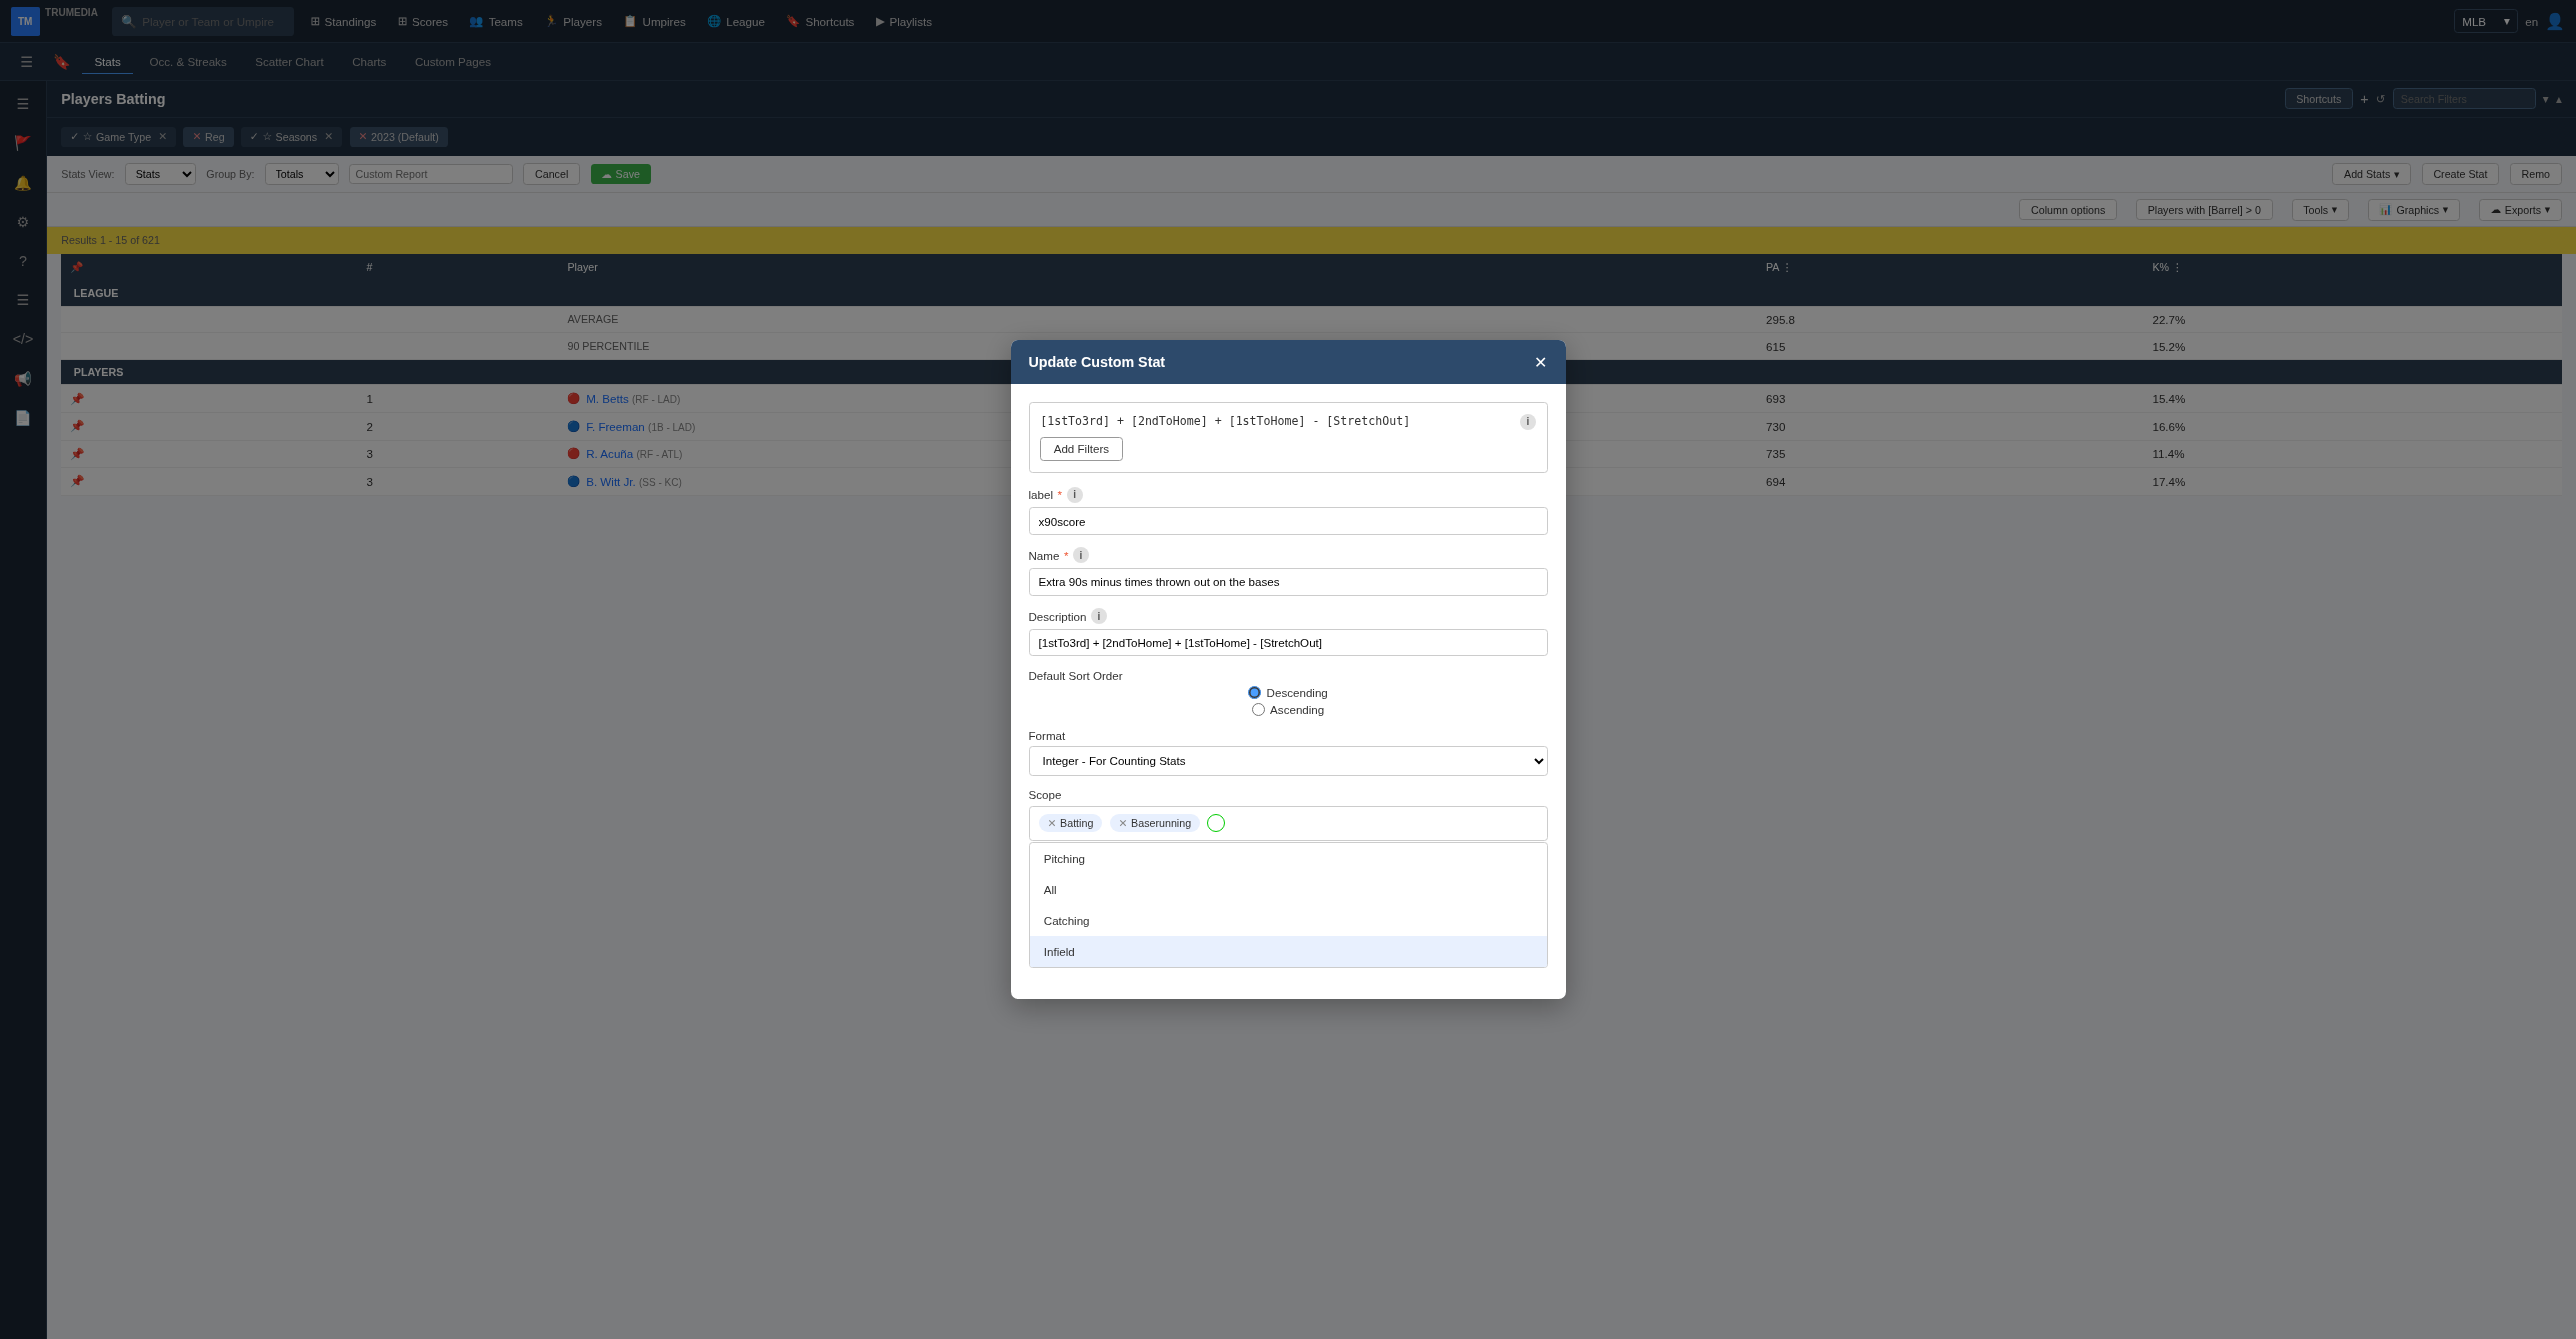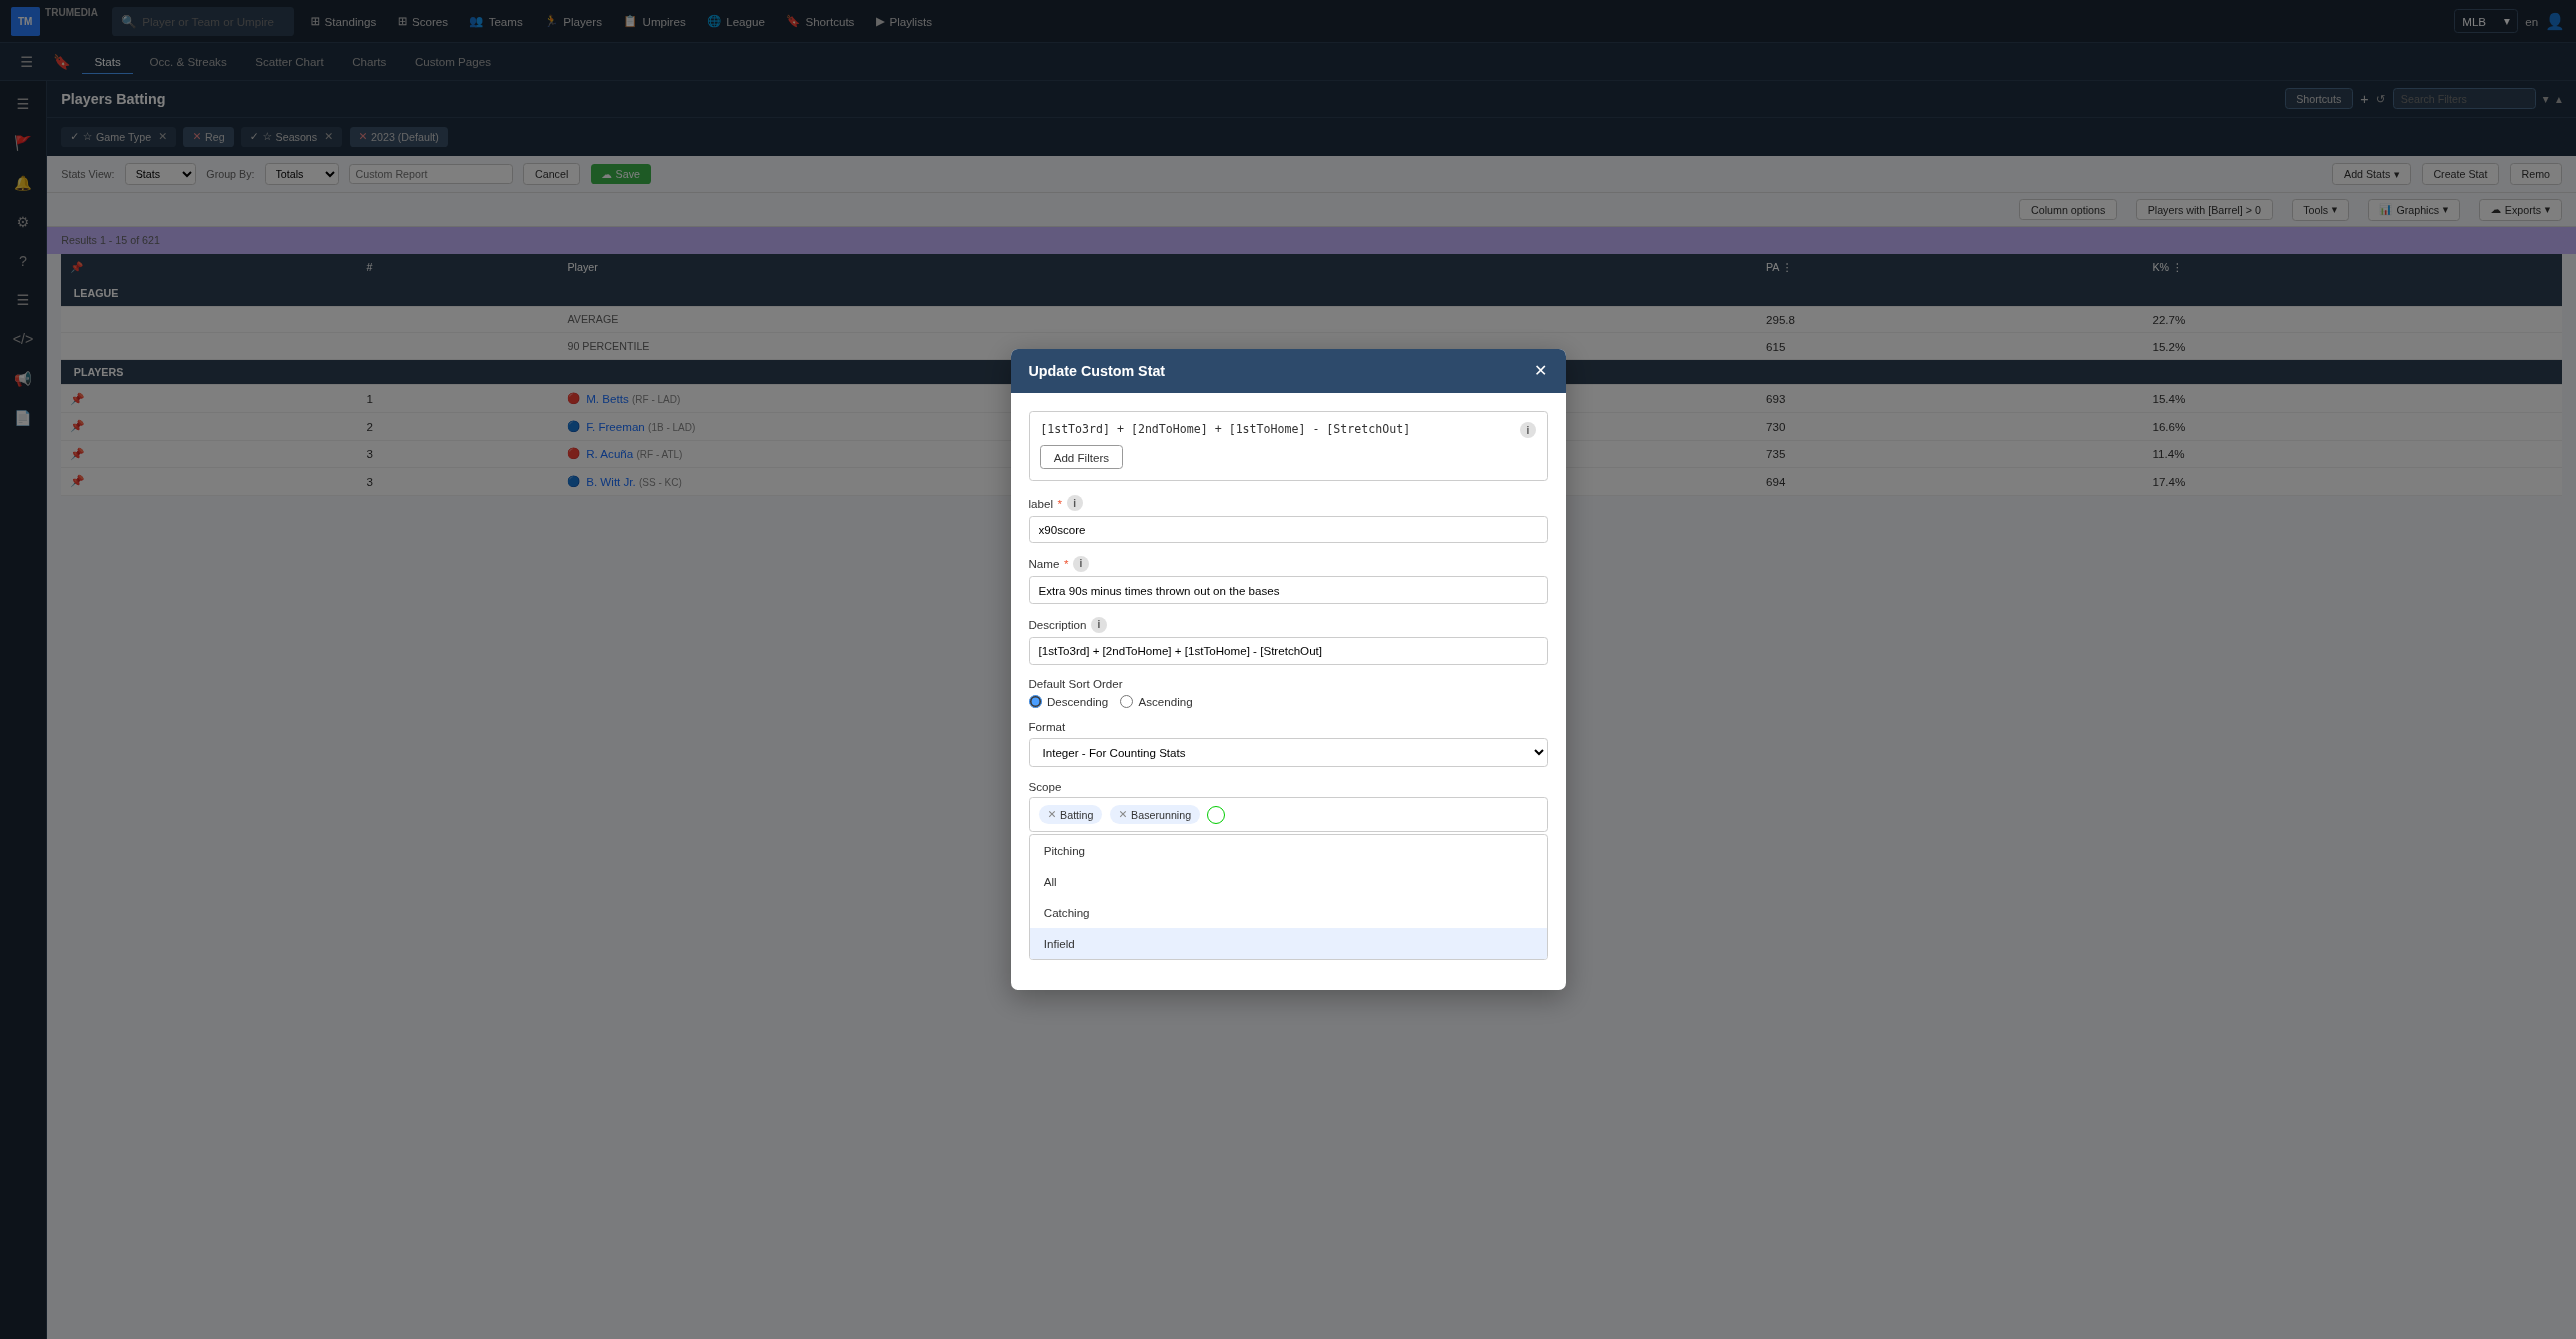--- a/index.html
+++ b/index.html
@@ -46,21 +46,21 @@
 
     
     .stats-controls { display: flex; align-items: center; gap: 10.7px; padding: 7.2px 14.3px; background: #f5f7fa; border-bottom: 0.9px solid #ddd; }
     .label-sm { font-size: 10.7px; color: #666; }
     .select-sm { border: 0.9px solid #ccc; border-radius: 3.6px; padding: 2.7px 18px 2.7px 5.4px; font-size: 10.7px; background: #fff; }
     .btn-sm { padding: 3.6px 10.7px; border-radius: 3.6px; font-size: 10.7px; cursor: pointer; }
     .btn-outline { border: 0.9px solid #ccc; background: #fff; color: #333; }
     .btn-green { border: none; background: #3cb44b; color: #fff; display: flex; align-items: center; gap: 3.6px; }
 
     
-    .results-row { padding: 7.2px 14.3px; background: #c4b5fd; font-size: 10.7px; color: #666; }
+    .results-row { padding: 7.2px 14.3px; background: #fde047; font-size: 10.7px; color: #666; }
 
     
     .table-wrap { padding: 0 14.3px 14.3px; }
     table { width: 100%; border-collapse: collapse; font-size: 11.6px; background: #fff; }
     th { background: #2d3f52; color: #fff; padding: 7.2px 9px; text-align: left; font-size: 10.7px; font-weight: 500; white-space: nowrap; }
     td { padding: 6.3px 9px; border-bottom: 0.9px solid #eee; }
     tr.league-header td { background: #2d3f52; color: #fff; font-weight: bold; font-size: 10.7px; }
     tr.league-header td:first-child { padding-left: 12.5px; }
     .pin-icon { color: #4a9eff; margin-right: 3.6px; }
     .player-name { color: #1a6fff; cursor: pointer; }
@@ -90,21 +90,21 @@
     .add-filters-btn { border: 0.9px solid #999; background: #fff; border-radius: 3.6px; padding: 4.5px 12.5px; font-size: 11.6px; cursor: pointer; color: #333; }
     .info-icon { display: inline-flex; align-items: center; justify-content: center; width: 16px; height: 16px; border-radius: 50%; background: #e0e0e0; color: #555; font-size: 10px; font-weight: bold; cursor: pointer; }
 
     
     .field-group { margin-bottom: 12.5px; }
     .field-label { font-size: 11.6px; font-weight: 500; margin-bottom: 4.5px; display: flex; align-items: center; gap: 4.5px; }
     .required { color: #e53; }
     .field-input { width: 100%; border: 0.9px solid #ccc; border-radius: 3.6px; padding: 6.3px 9px; font-size: 11.6px; outline: none; }
 
     
-    .radio-group { display: flex; gap: 12px; align-items: center; }
+    .radio-group { display: flex; gap: 4px; align-items: center; flex-direction: column; }
     .radio-option { display: flex; align-items: center; gap: 5.4px; font-size: 11.6px; cursor: pointer; }
     .radio-option input[type=radio] { cursor: pointer; accent-color: #4a9eff; }
 
     
     .format-select { width: 100%; border: 0.9px solid #ccc; border-radius: 3.6px; padding: 6.3px 9px; font-size: 11.6px; background: #fff; cursor: pointer; appearance: auto; }
 
     
     .scope-box { border: 0.9px solid #ccc; border-radius: 3.6px; padding: 7.2px 9px; background: #fff; display: flex; align-items: center; gap: 7.2px; flex-wrap: wrap; position: relative; }
     .scope-tag { display: flex; align-items: center; gap: 3.6px; background: #e8f0fe; border-radius: 10.7px; padding: 2.7px 9px; font-size: 10.7px; color: #333; }
     .scope-cursor { width: 18px; height: 18px; border-radius: 50%; border: 1.8px solid #00cc00; background: transparent; }

